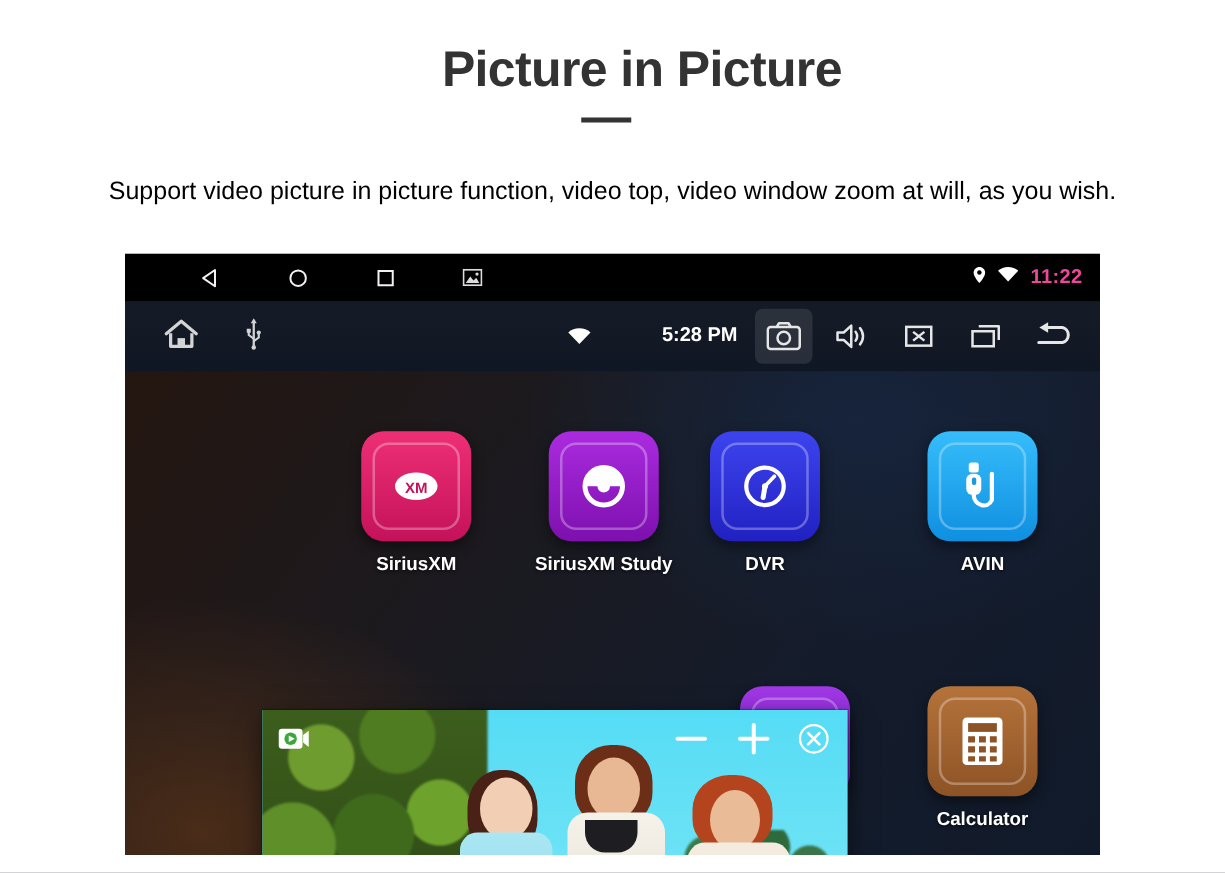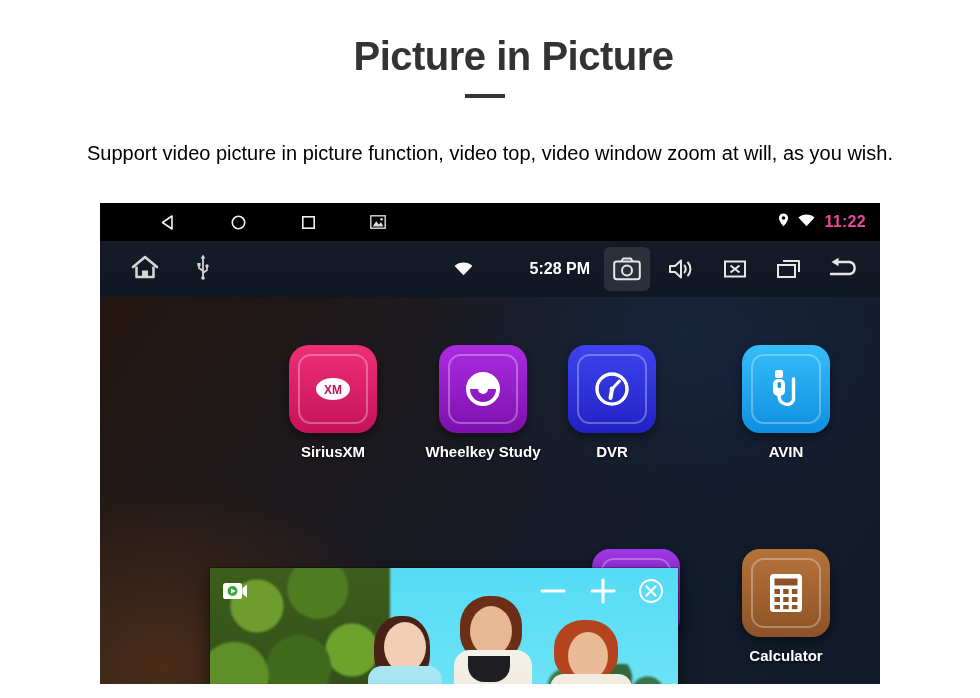--- a/index.html
+++ b/index.html
@@ -248,42 +248,42 @@
             </svg>
         </div>
       </div>
     </div>
 
     <div class="desktop">
       <div class="grid">
 
 
         <div class="cell" style="left:155px; top:48px;">
-          <div class="tile" style="background:linear-gradient(180deg,#ee2f76,#c4125a);border-radius:20px;">
+          <div class="tile" style="background:linear-gradient(180deg,#ee2f76,#c4125a);">
             <span class="tile-glyph">
                 <svg width="42" height="34" viewBox="0 0 42 34">
                   <ellipse cx="21" cy="17" rx="17" ry="11" fill="#ffffff"></ellipse>
                   <text x="21" y="22" font-size="12" font-family="Liberation Sans, sans-serif" font-weight="bold" fill="#c4125a" text-anchor="middle">XM</text>
                 </svg>
               </span>
           </div>
           <div class="cell-label">SiriusXM</div>
         </div>
 
         <div class="cell" style="left:305px; top:48px;">
           <div class="tile" style="background:linear-gradient(180deg,#ab2be0,#7d10ae);">
             <span class="tile-glyph">
                 <svg width="44" height="40" viewBox="0 0 44 40">
                   <circle cx="22" cy="20" r="15" fill="none" stroke="#ffffff" stroke-width="4"></circle>
                   <path d="M7 20 A15 15 0 0 1 37 20 Z" fill="#ffffff"></path>
                   <circle cx="22" cy="20" r="5" fill="#ffffff"></circle>
                 </svg>
               </span>
           </div>
-          <div class="cell-label">Wheelkey Study</div>
+          <div class="cell-label">SiriusXM Study</div>
         </div>
 
         <div class="cell" style="left:434px; top:48px;">
           <div class="tile" style="background:linear-gradient(180deg,#3d44ee,#2121c2);">
             <span class="tile-glyph">
                 <svg width="46" height="46" viewBox="0 0 46 46">
                   <circle cx="23" cy="23" r="15" fill="none" stroke="#ffffff" stroke-width="3.4"></circle>
                   <path d="M23 23 L30.5 15" stroke="#ffffff" stroke-width="3" stroke-linecap="round"></path>
                   <path d="M23 23 L21.5 32" stroke="#ffffff" stroke-width="4" stroke-linecap="round"></path>
                   <circle cx="23" cy="23" r="2.4" fill="#ffffff"></circle>

